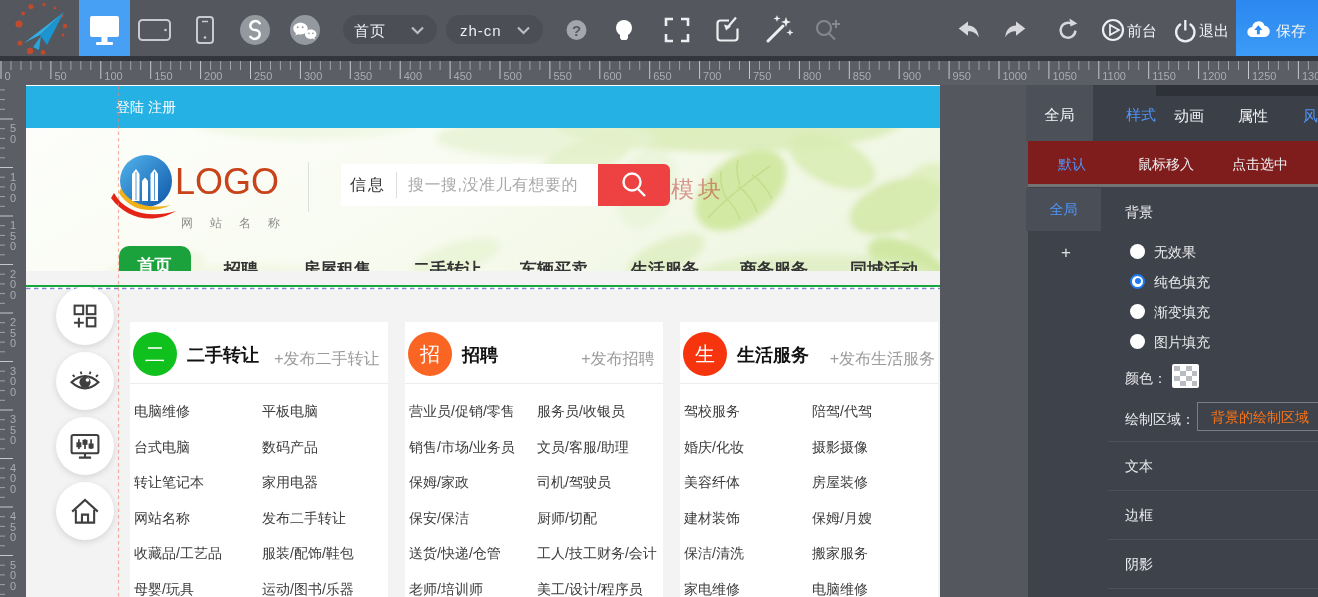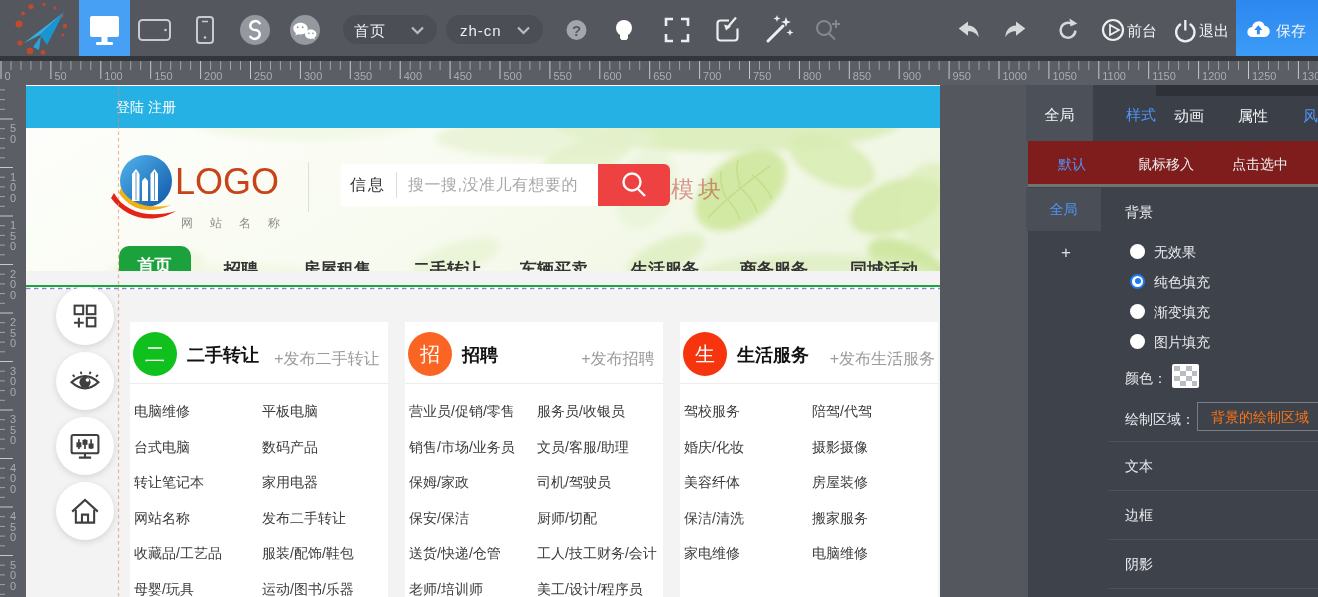--- a/index.html
+++ b/index.html
@@ -585,20 +585,21 @@
   <div class="card" style="left:654px">
     <div class="hd">
         <div class="circ" style="background:#f6350e">生</div>
         <div class="ttl">生活服务</div>
         <div class="pub" style="right:3px">+发布生活服务</div>
       </div>
     <ul>
       <li><span class="c1">驾校服务</span><span>陪驾/代驾</span></li>
       <li><span class="c1">婚庆/化妆</span><span>摄影摄像</span></li>
       <li><span class="c1">美容纤体</span><span>房屋装修</span></li>
+      <li><span class="c1">建材装饰</span><span>保姆/月嫂</span></li>
       <li><span class="c1">保洁/清洗</span><span>搬家服务</span></li>
       <li><span class="c1">家电维修</span><span>电脑维修</span></li>
     </ul>
   </div>
 
   <div class="fbtn" style="top:202px">
     <svg width="48" height="48" fill="none" stroke="#3f3f3f" stroke-width="1.7">
       <rect x="15.5" y="15.5" width="7" height="7"></rect>
         <rect x="25.5" y="15.5" width="7" height="7"></rect>
         <rect x="25.5" y="25.5" width="7" height="7"></rect>

